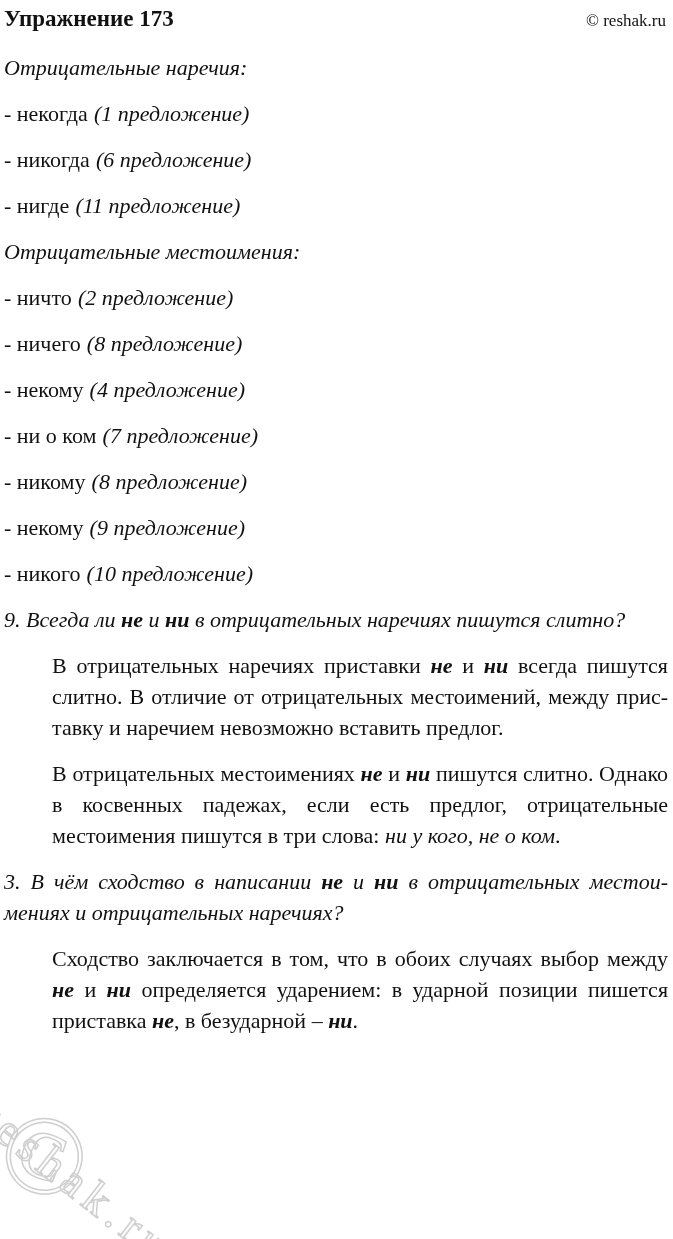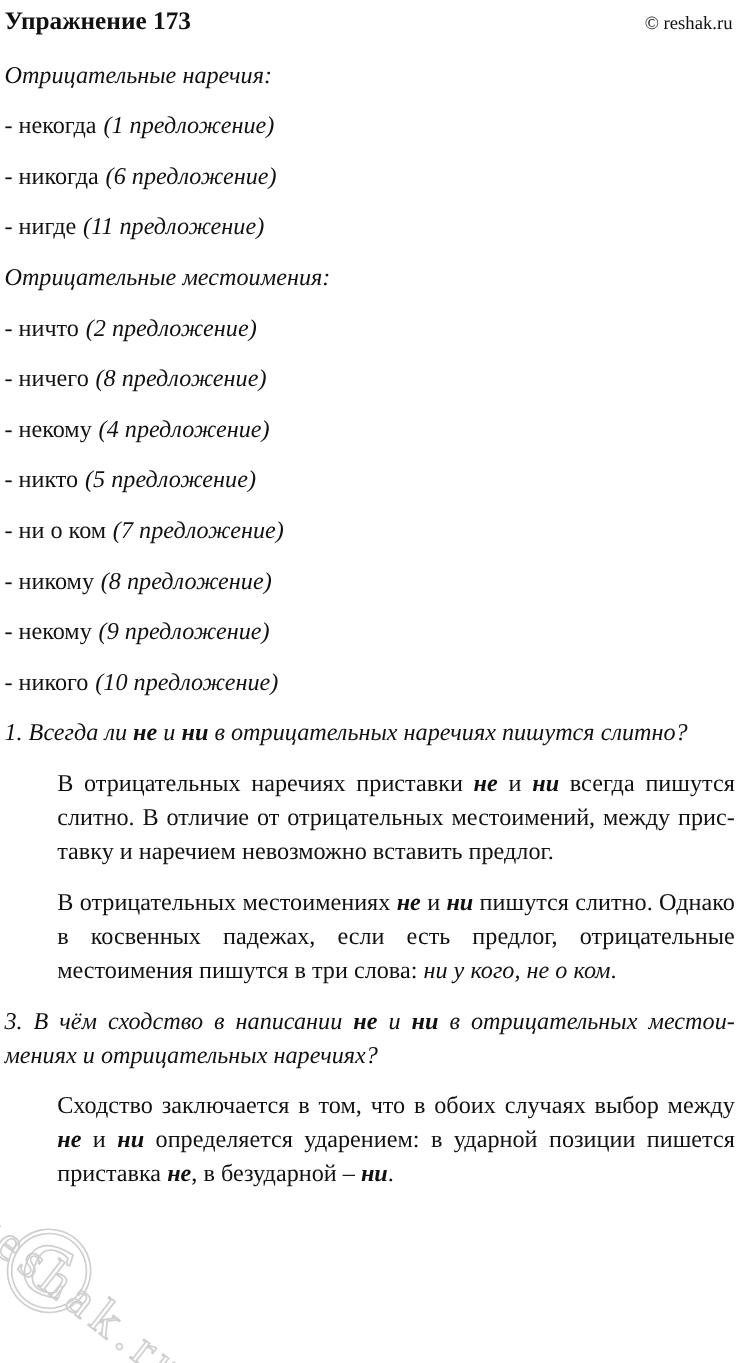--- a/index.html
+++ b/index.html
@@ -80,33 +80,32 @@
       <p class="list-item"><span class="word">- нигде</span><span class="ref">(11 предложение)</span></p>
 
     <p class="italic">Отрицательные местоимения:</p>
 
       <p class="list-item"><span class="word">- ничто</span><span class="ref">(2 предложение)</span></p>
 
       <p class="list-item"><span class="word">- ничего</span><span class="ref">(8 предложение)</span></p>
 
       <p class="list-item"><span class="word">- некому</span><span class="ref">(4 предложение)</span></p>
 
-      <p class="list-item"><span class="word">- никто</span><span class="ref">(5 предложение)</span></p>
 
       <p class="list-item"><span class="word">- ни о ком</span><span class="ref">(7 предложение)</span></p>
 
       <p class="list-item"><span class="word">- никому</span><span class="ref">(8 предложение)</span></p>
 
       <p class="list-item"><span class="word">- некому</span><span class="ref">(9 предложение)</span></p>
 
 
 
       <p class="list-item"><span class="word">- никого</span><span class="ref">(10 предложение)</span></p>
 
-    <p class="question"><span class="sg-i">1. Всегда ли </span><span class="sg-bi">не</span><span class="sg-i"> и </span><span class="sg-bi">ни</span><span class="sg-i"> в отрицательных наречиях пишутся слитно?</span></p>
+    <p class="question"><span class="sg-i">9. Всегда ли </span><span class="sg-bi">не</span><span class="sg-i"> и </span><span class="sg-bi">ни</span><span class="sg-i"> в отрицательных наречиях пишутся слитно?</span></p>
     <p class="answer"><span class="sg-n">В отрицательных наречиях приставки </span><span class="sg-bi">не</span><span class="sg-n"> и </span><span class="sg-bi">ни</span><span class="sg-n"> всегда пишутся слитно. В отличие от отрицательных местоимений, между прис­тавку и наречием невозможно вставить предлог.</span></p>
 
     <p class="answer"><span class="sg-n">В отрицательных местоимениях </span><span class="sg-bi">не</span><span class="sg-n"> и </span><span class="sg-bi">ни</span><span class="sg-n"> пишутся слитно. Однако в косвенных падежах, если есть предлог, отрицательные местоимения пишутся в три слова: </span><span class="sg-i">ни у кого, не о ком</span><span class="sg-n">.</span></p>
 
     <p class="question"><span class="sg-i">3. В чём сходство в написании </span><span class="sg-bi">не</span><span class="sg-i"> и </span><span class="sg-bi">ни</span><span class="sg-i"> в отрицательных местои­мениях и отрицательных наречиях?</span></p>
     <p class="answer"><span class="sg-n">Сходство заключается в том, что в обоих случаях выбор между </span><span class="sg-bi">не</span><span class="sg-n"> и </span><span class="sg-bi">ни</span><span class="sg-n"> определяется ударением: в ударной позиции пишется приставка </span><span class="sg-bi">не</span><span class="sg-n">, в безударной – </span><span class="sg-bi">ни</span><span class="sg-n">.</span></p>
 
   </div>
 
   <span class="watermark-text">reshak.ru</span>

